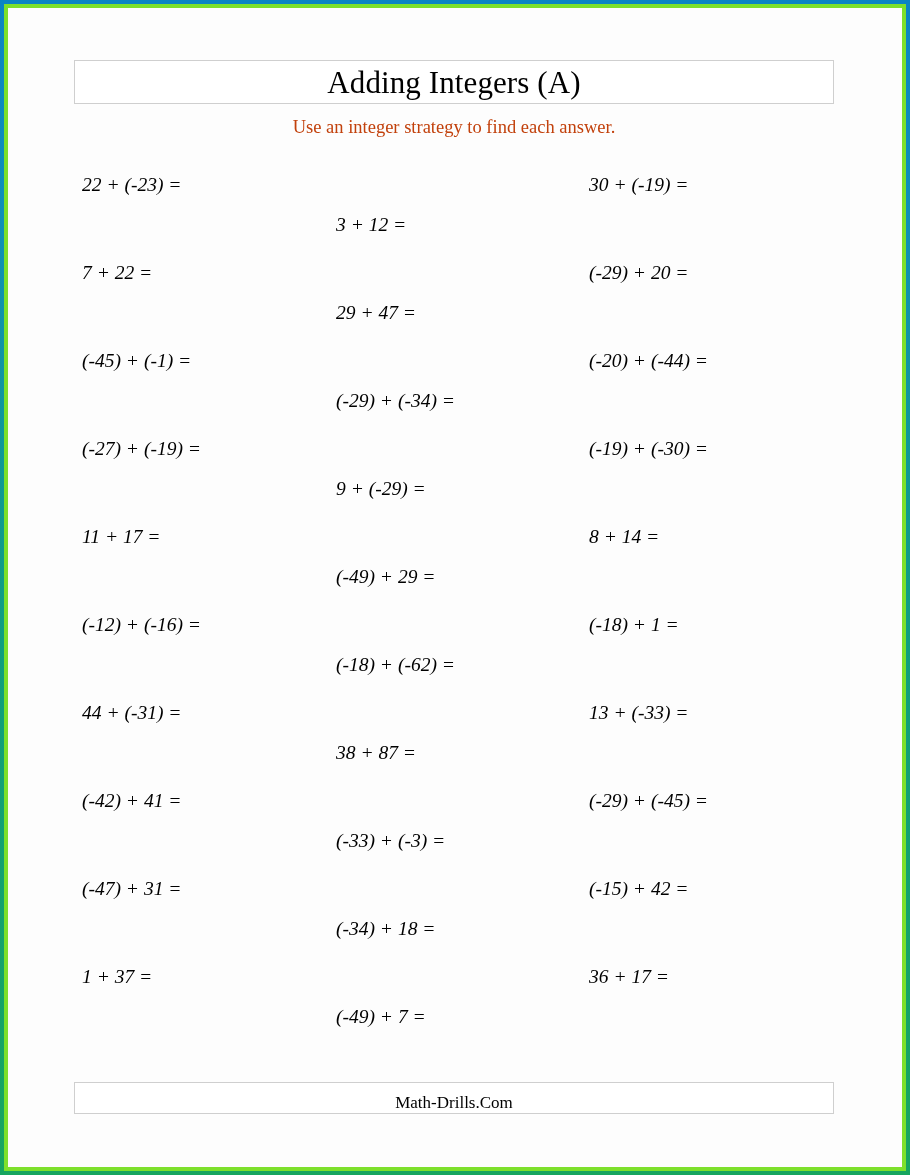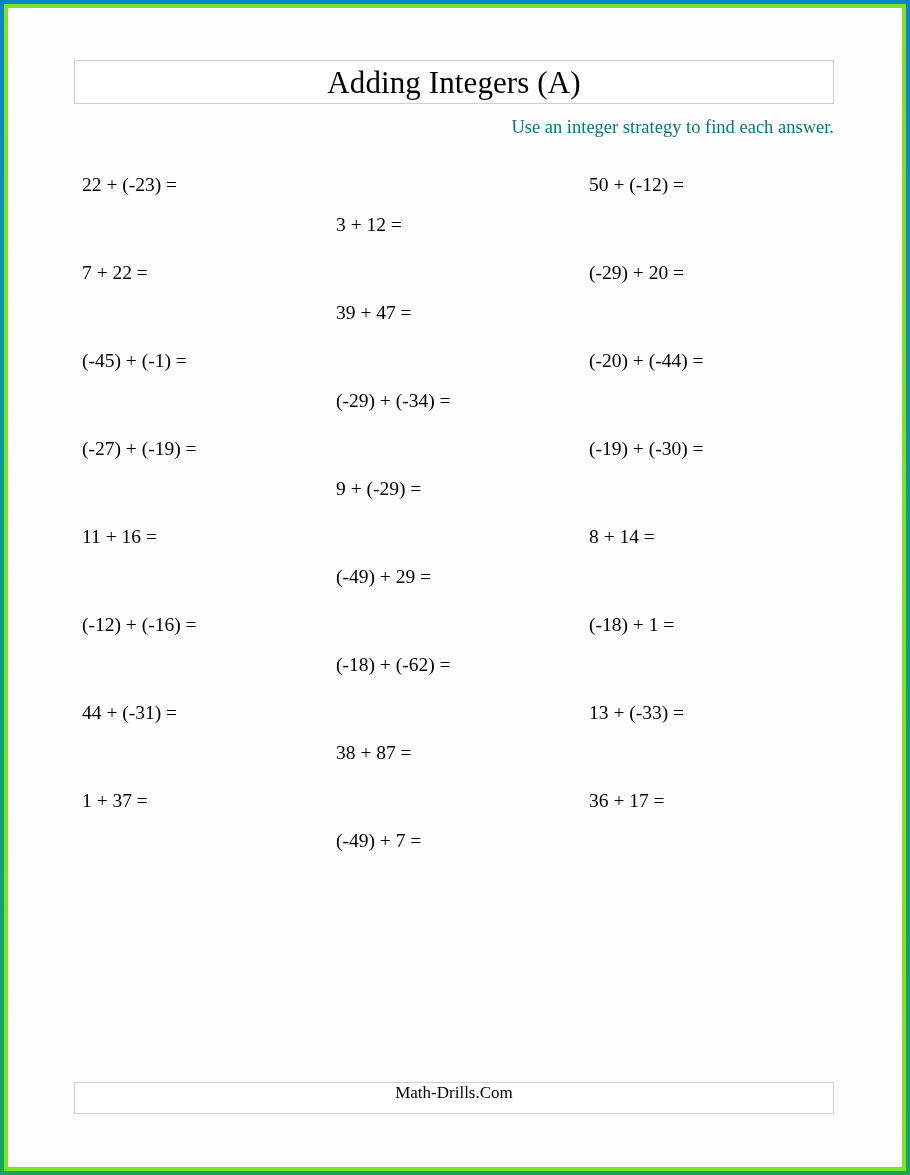--- a/index.html
+++ b/index.html
@@ -65,33 +65,34 @@
   .title-text {
     font-size: 31px;
     line-height: 1;
     color: #000000;
     letter-spacing: 0.1px;
     white-space: nowrap;
   }
 
   .subtitle {
     width: 760px;
-    text-align: right;
+    text-align: center;
     font-size: 18.5px;
-    color: #0f766e;
+    color: #c2410c;
     margin-top: 13px;
     white-space: nowrap;
   }
 
   
   .problems {
     position: absolute;
     left: 0;
     top: 114px;
     width: 760px;
+    font-style: italic;
   }
   .problem-row {
     display: block;
     position: relative;
     height: 88px;
   }
   .problem-cell {
     position: absolute;
     top: 0;
     font-size: 19.5px;
@@ -107,21 +108,21 @@
   .footer-box {
     position: absolute;
     left: 0;
     top: 1022px;
     box-sizing: border-box;
     width: 760px;
     height: 32px;
     border: 1px solid #cfcfcf;
     background: #ffffff;
     display: flex;
-    align-items: flex-start;
+    align-items: flex-end;
     justify-content: center;
   }
   .footer-text {
     font-size: 17px;
     color: #000000;
     white-space: nowrap;
   }
 </style>
 </head>
 <body>
@@ -136,53 +137,63 @@
     <div class="title-box">
       <div class="title-text">Adding Integers (A)</div>
     </div>
 
     <div class="subtitle">Use an integer strategy to find each answer.</div>
 
     <div class="problems">
         <div class="problem-row">
           <div class="problem-cell c0">22 + (-23) =</div>
           <div class="problem-cell c1">3 + 12 =</div>
-          <div class="problem-cell c2">50 + (-12) =</div>
+          <div class="problem-cell c2">30 + (-19) =</div>
         </div>
         <div class="problem-row">
           <div class="problem-cell c0">7 + 22 =</div>
-          <div class="problem-cell c1">39 + 47 =</div>
+          <div class="problem-cell c1">29 + 47 =</div>
           <div class="problem-cell c2">(-29) + 20 =</div>
         </div>
         <div class="problem-row">
           <div class="problem-cell c0">(-45) + (-1) =</div>
           <div class="problem-cell c1">(-29) + (-34) =</div>
           <div class="problem-cell c2">(-20) + (-44) =</div>
         </div>
         <div class="problem-row">
           <div class="problem-cell c0">(-27) + (-19) =</div>
           <div class="problem-cell c1">9 + (-29) =</div>
           <div class="problem-cell c2">(-19) + (-30) =</div>
         </div>
         <div class="problem-row">
-          <div class="problem-cell c0">11 + 16 =</div>
+          <div class="problem-cell c0">11 + 17 =</div>
           <div class="problem-cell c1">(-49) + 29 =</div>
           <div class="problem-cell c2">8 + 14 =</div>
         </div>
         <div class="problem-row">
           <div class="problem-cell c0">(-12) + (-16) =</div>
           <div class="problem-cell c1">(-18) + (-62) =</div>
           <div class="problem-cell c2">(-18) + 1 =</div>
         </div>
         <div class="problem-row">
           <div class="problem-cell c0">44 + (-31) =</div>
           <div class="problem-cell c1">38 + 87 =</div>
           <div class="problem-cell c2">13 + (-33) =</div>
         </div>
         <div class="problem-row">
+          <div class="problem-cell c0">(-42) + 41 =</div>
+          <div class="problem-cell c1">(-33) + (-3) =</div>
+          <div class="problem-cell c2">(-29) + (-45) =</div>
+        </div>
+        <div class="problem-row">
+          <div class="problem-cell c0">(-47) + 31 =</div>
+          <div class="problem-cell c1">(-34) + 18 =</div>
+          <div class="problem-cell c2">(-15) + 42 =</div>
+        </div>
+        <div class="problem-row">
           <div class="problem-cell c0">1 + 37 =</div>
           <div class="problem-cell c1">(-49) + 7 =</div>
           <div class="problem-cell c2">36 + 17 =</div>
         </div>
       </div>
 
     <div class="footer-box">
       <div class="footer-text">Math-Drills.Com</div>
     </div>
 

